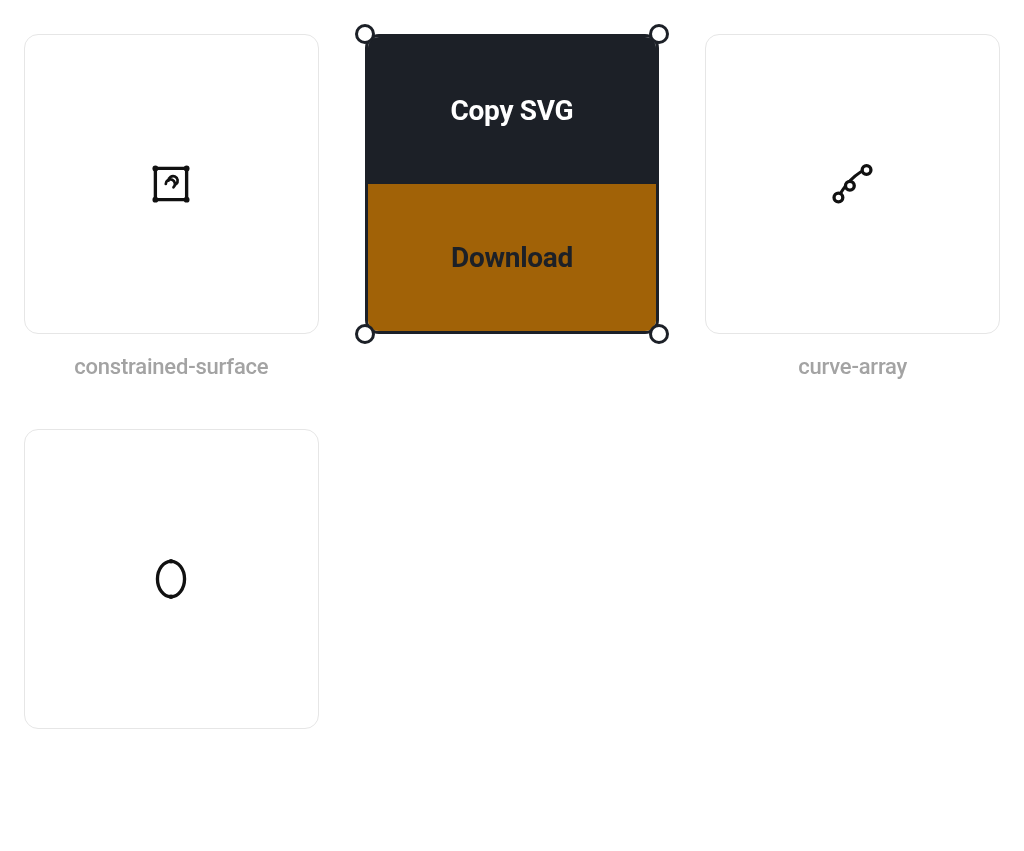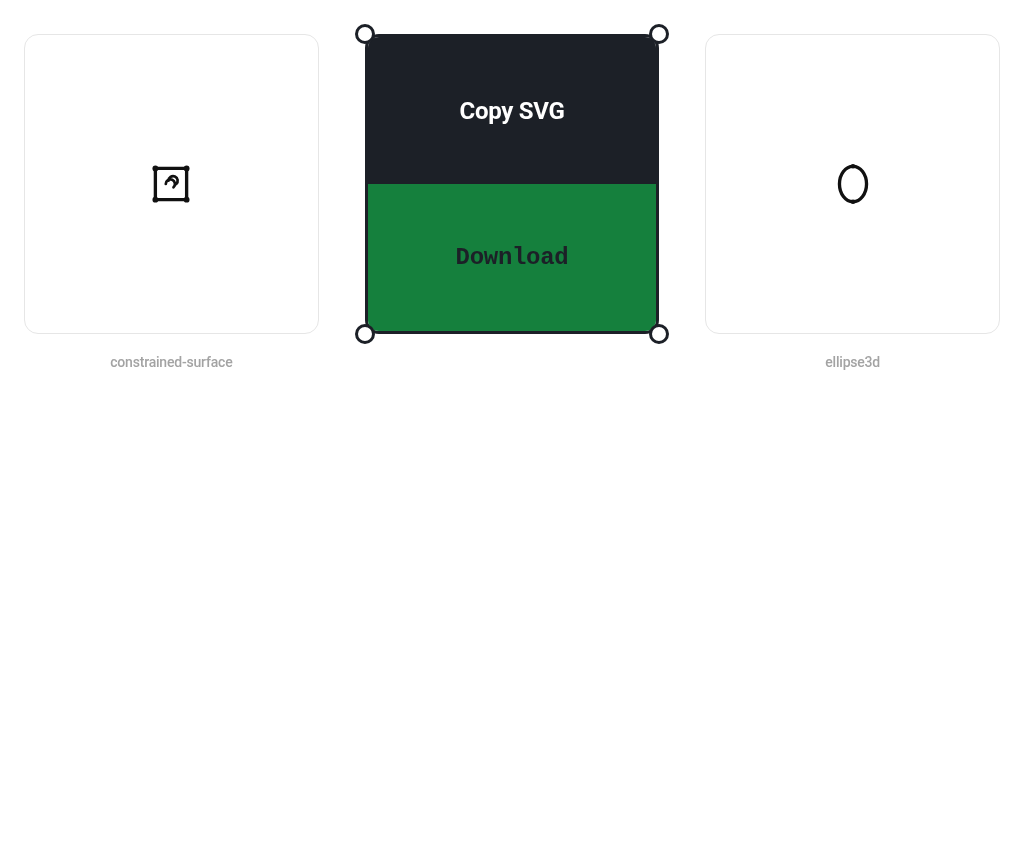--- a/index.html
+++ b/index.html
@@ -22,45 +22,45 @@
       height:300px;
       position:relative;
       display:flex;
       align-items:center;
       justify-content:center;
       background:#fff;
     }
     .label {
       margin-top:20px;
       color:#a3a3a3;
-      font-size:14px;
+      font-size:22px;
       font-weight:500;
       letter-spacing:-.2px;
     }
     .icon-wrap { width:50px; height:50px; }
     .icon-wrap svg { width:100%; height:100%; stroke:#111; stroke-width:1.6; fill:none; stroke-linecap:round; stroke-linejoin:round; }
 
     
     .selected {
       border:3px solid #1c2027;
       overflow:hidden;
     }
     .selected .half {
       position:absolute;
       left:0; right:0;
       height:50%;
       display:flex;
       align-items:center;
       justify-content:center;
-      font-size:24px;
+      font-size:28px;
       font-weight:700;
       letter-spacing:-.3px;
     }
     .selected .top-half { top:0; background:#1c2027; color:#fff; }
-    .selected .bottom-half { bottom:0; background:#15803d; color:#1c2027;font-family:Liberation Mono, monospace; }
+    .selected .bottom-half { bottom:0; background:#a16207; color:#1c2027; }
     .corner {
       position:absolute;
       width:20px; height:20px;
       border:3px solid #1c2027;
       background:#fff;
       border-radius:50%;
       z-index:10;
     }
     .corner.tl { top:-10px; left:-10px; }
     .corner.tr { top:-10px; right:-10px; }
@@ -100,28 +100,40 @@
         </div>
       </div>
       <span class="corner tl"></span>
       <span class="corner tr"></span>
       <span class="corner bl"></span>
       <span class="corner br"></span>
     </div>
   </div>
 
 
+  <div class="cell">
+    <div class="card">
+      <span class="icon-wrap">
+        <svg viewBox="0 0 24 24">
+          <path d="M4 20 Q 10 8 20 4" stroke-width="1.5"></path>
+          <circle cx="5" cy="18.5" r="2.1" fill="#fff"></circle>
+          <circle cx="10.5" cy="12.8" r="2.1" fill="#fff"></circle>
+          <circle cx="18.5" cy="5.3" r="2.1" fill="#fff"></circle>
+        </svg>
+      </span>
+    </div>
+    <div class="label">curve-array</div>
+  </div>
 
 
   <div class="cell">
     <div class="card">
       <span class="icon-wrap">
         <svg viewBox="0 0 24 24">
           <ellipse cx="12" cy="12" rx="6.5" ry="8.5"></ellipse>
           <circle cx="12" cy="3.5" r="1.1" fill="#111" stroke="none"></circle>
           <circle cx="12" cy="20.5" r="1.1" fill="#111" stroke="none"></circle>
         </svg>
       </span>
     </div>
-    <div class="label">ellipse3d</div>
   </div>
 
 </div>
 
 </body></html>

